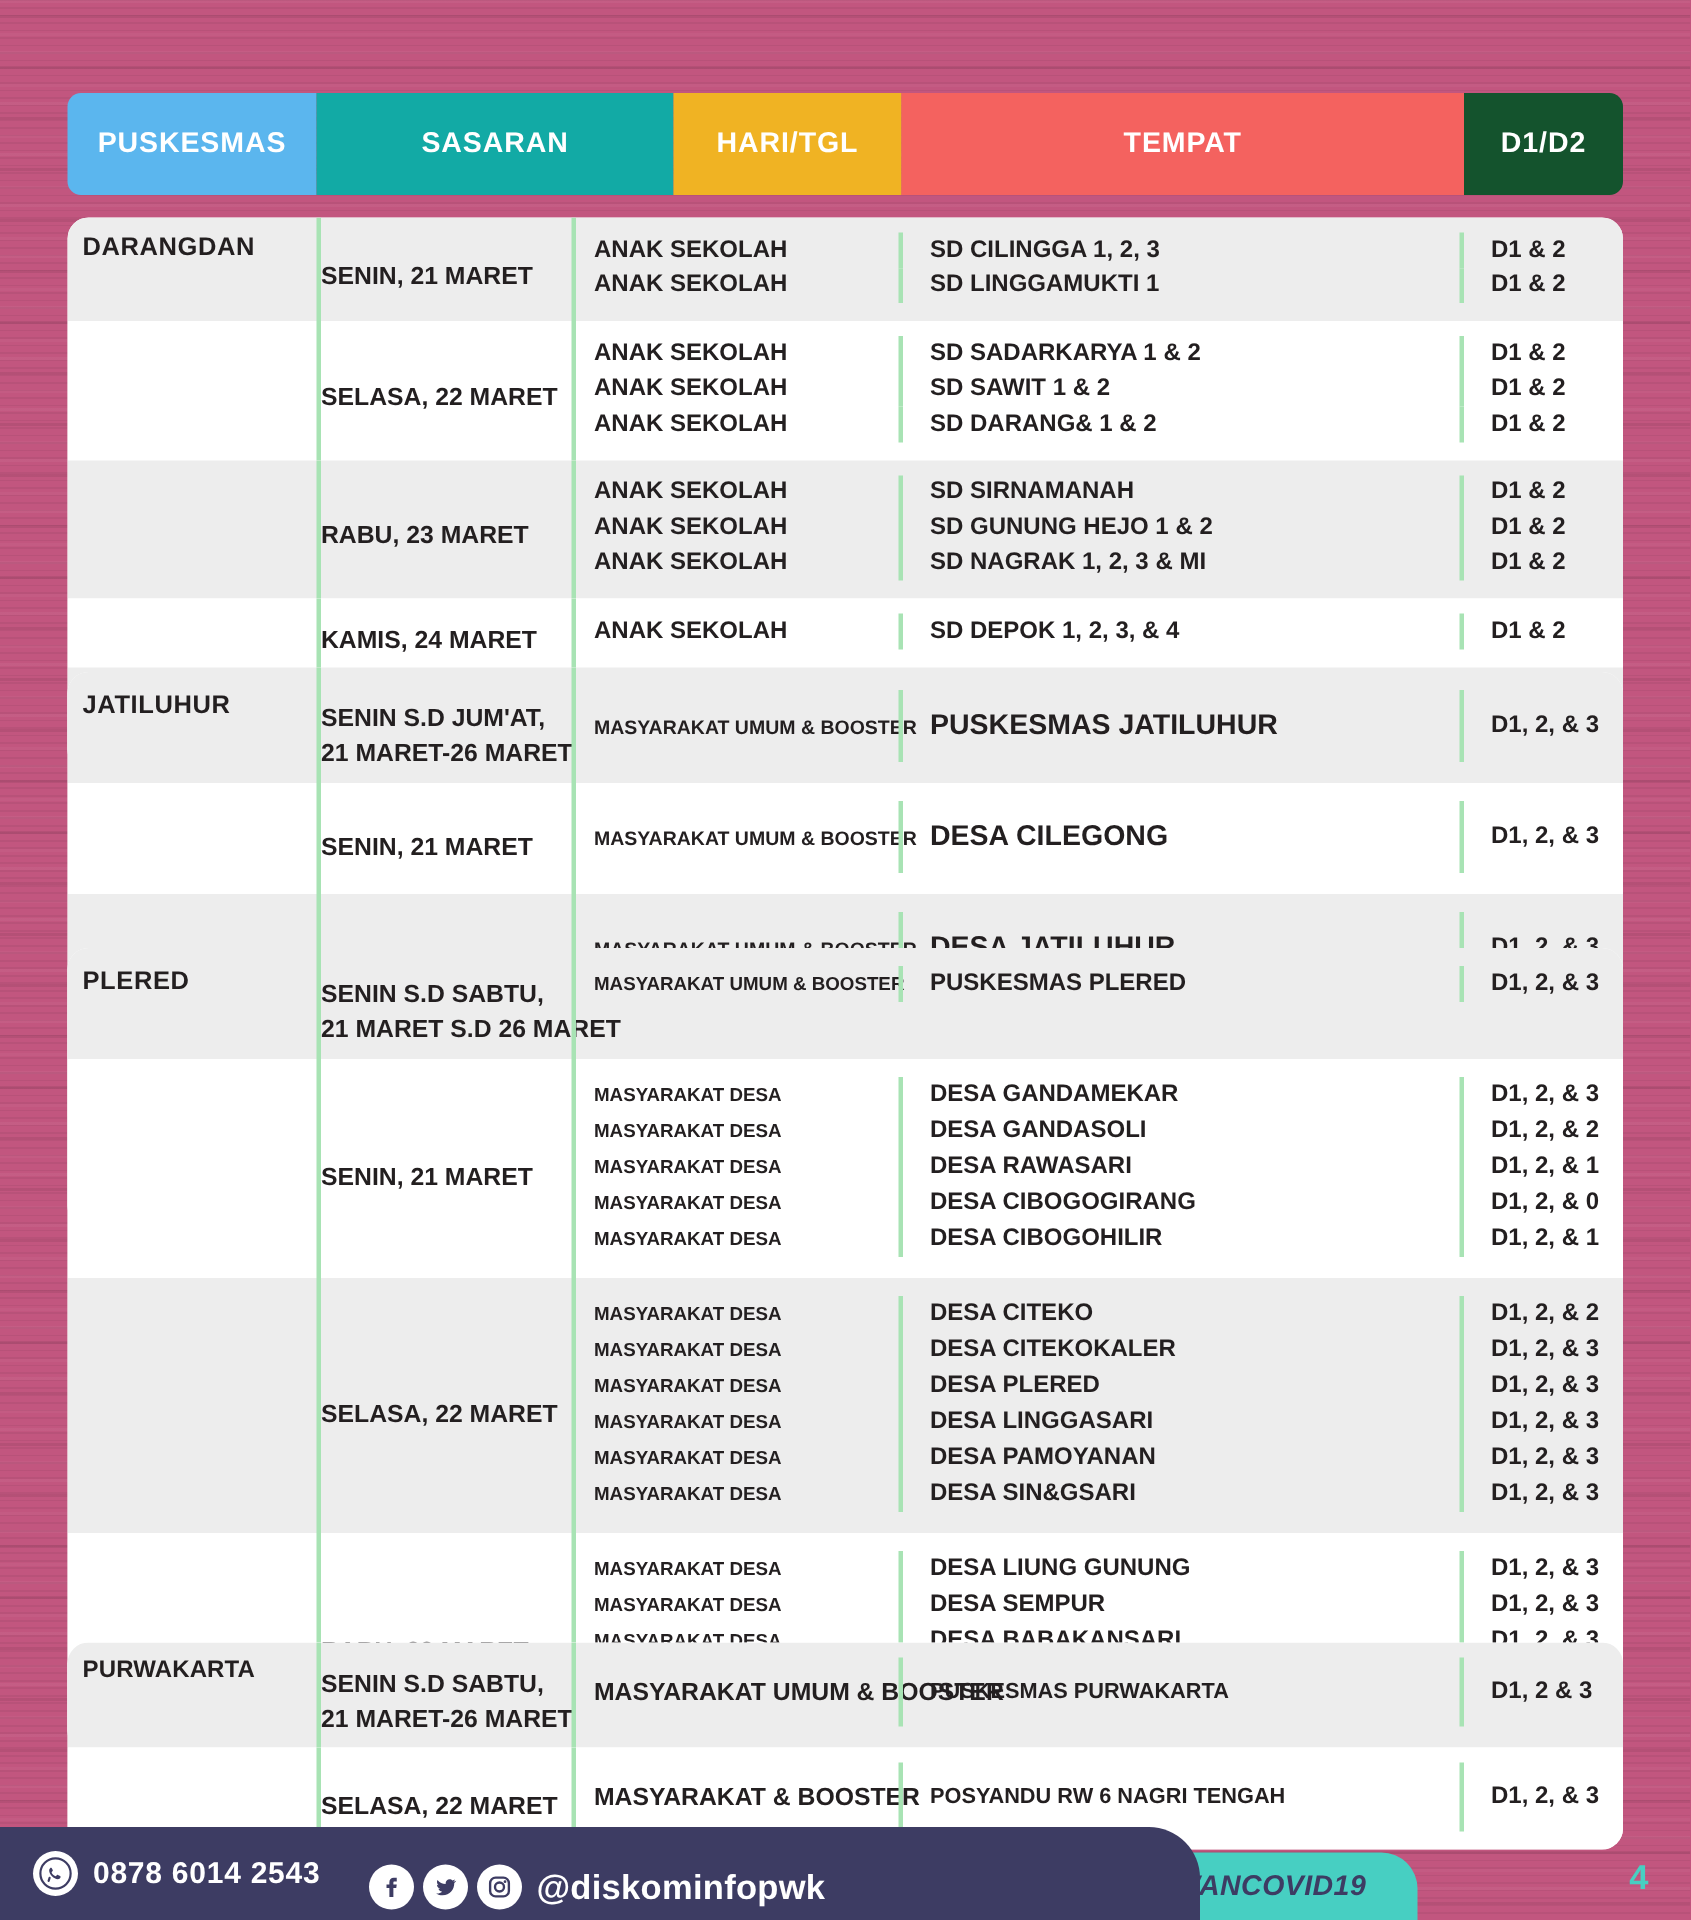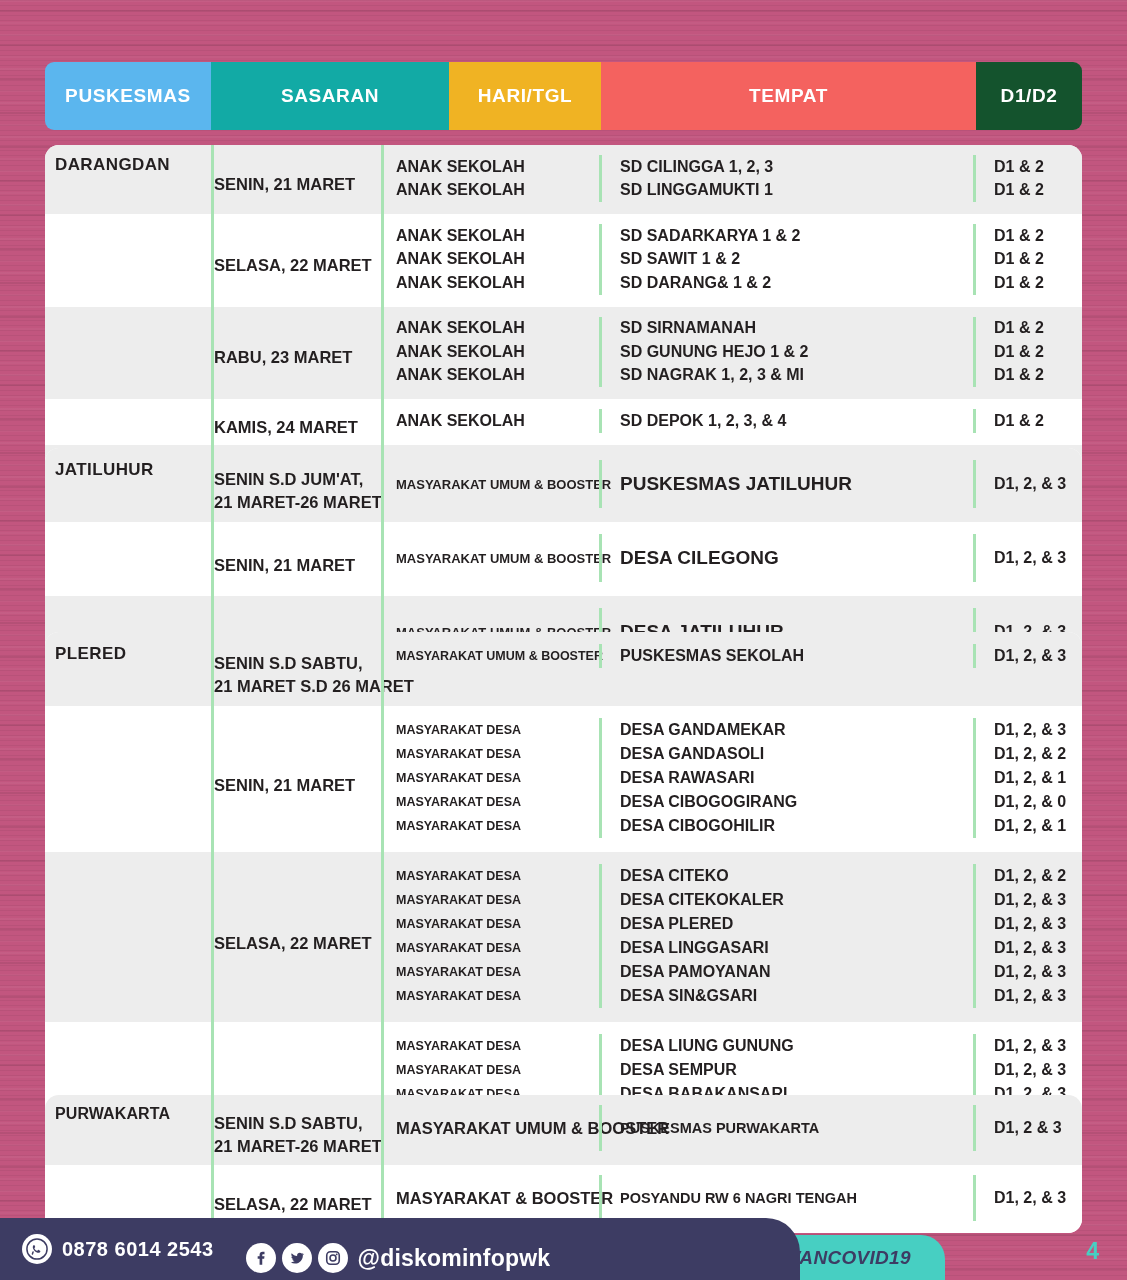--- a/index.html
+++ b/index.html
@@ -561,21 +561,21 @@
           <div class="c-hari" style="padding-top: 12px;">
             <span>SENIN S.D SABTU,</span>
             <span>21 MARET S.D 26 MARET</span>
           </div>
           <div class="c-rest" style="padding-top: 12px; padding-bottom: 14px;">
             <div class="rowline" style="height: 24px;">
               <div class="c-sas">
                 <span>MASYARAKAT UMUM &amp; BOOSTER</span>
               </div>
               <div class="c-tmp">
-                <span>PUSKESMAS SEKOLAH</span>
+                <span>PUSKESMAS PLERED</span>
               </div>
               <div class="c-d">
                 <span>D1, 2, &amp; 3</span>
               </div>
             </div>
           </div>
         </div>
         <div class="grp plain sz-c" style="min-height: 50px;">
           <div class="c-pusk" style="padding-top: 12px;"></div>
           <div class="c-hari" style="padding-top: 12px;">

